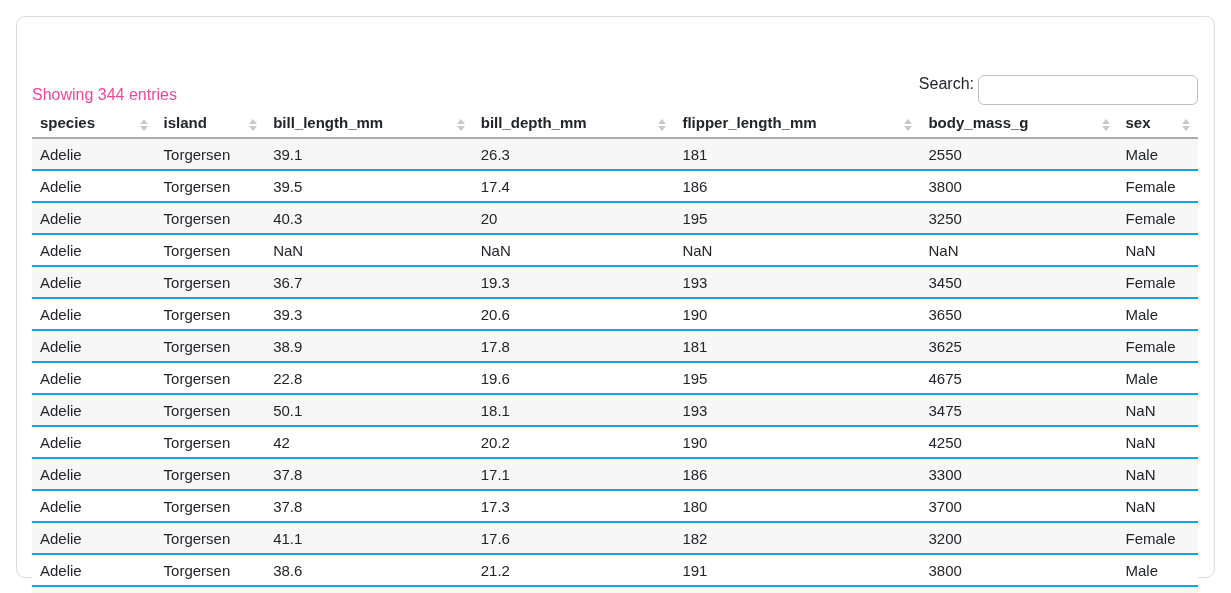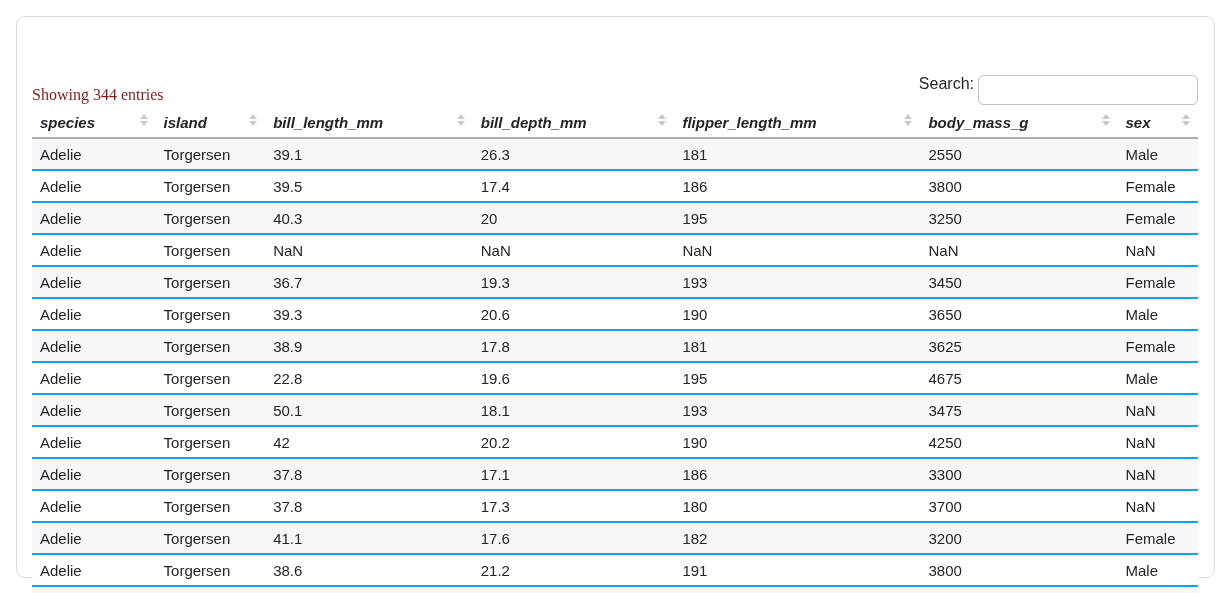--- a/index.html
+++ b/index.html
@@ -23,22 +23,21 @@
     display: flex;
     justify-content: space-between;
     align-items: flex-end;
     margin-bottom: 5px;
     min-height: 37px;
   }
   .showing {
     font-size: 16px;
     line-height: 1.2;
     padding-bottom: 1px;
-    color: #7f1d1d;
-    font-family: Liberation Serif, serif;
+    color: #ec4899;
   }
   .search-wrap {
     display: flex;
     align-items: flex-start;
     gap: 4px;
     margin-top: 44px;
   }
   .search-wrap label {
     font-size: 16px;
     color: #212529;
@@ -66,23 +65,22 @@
   }
   thead th {
     text-align: left;
     font-weight: bold;
     padding: 4px 8px 6px 8px;
     border-bottom: 2px solid #a9adb1;
     vertical-align: middle;
   }
   .th-inner {
     display: flex;
-    align-items: flex-start;
+    align-items: flex-end;
     justify-content: space-between;
-    font-style: italic;
   }
   .sort-icon {
     display: inline-flex;
     flex-direction: column;
     gap: 2px;
     margin-left: 6px;
     flex: none;
   }
   .sort-icon .tri-up {
     width: 0; height: 0;

